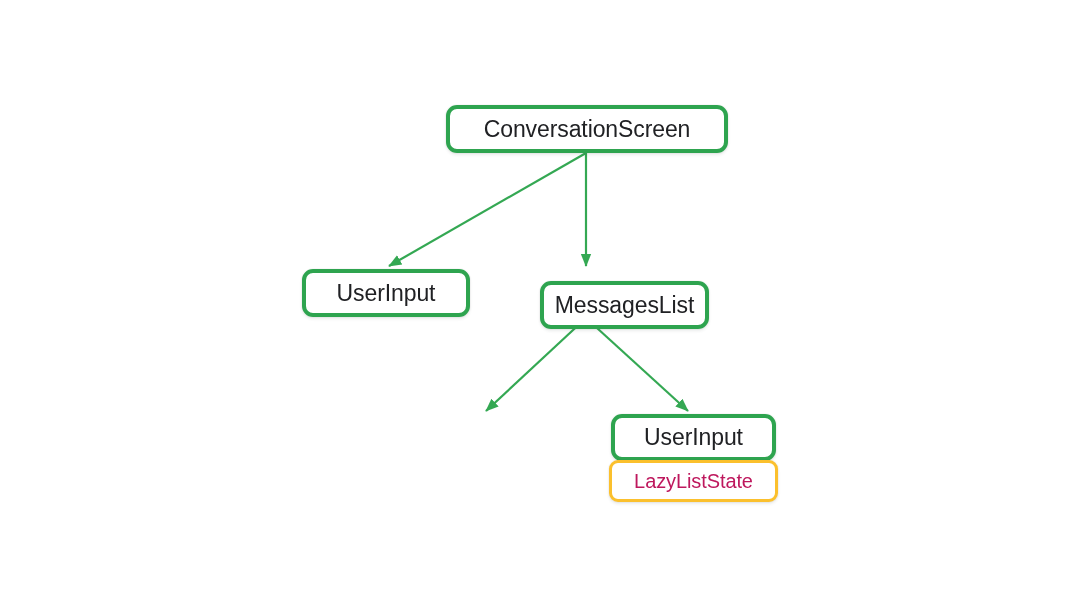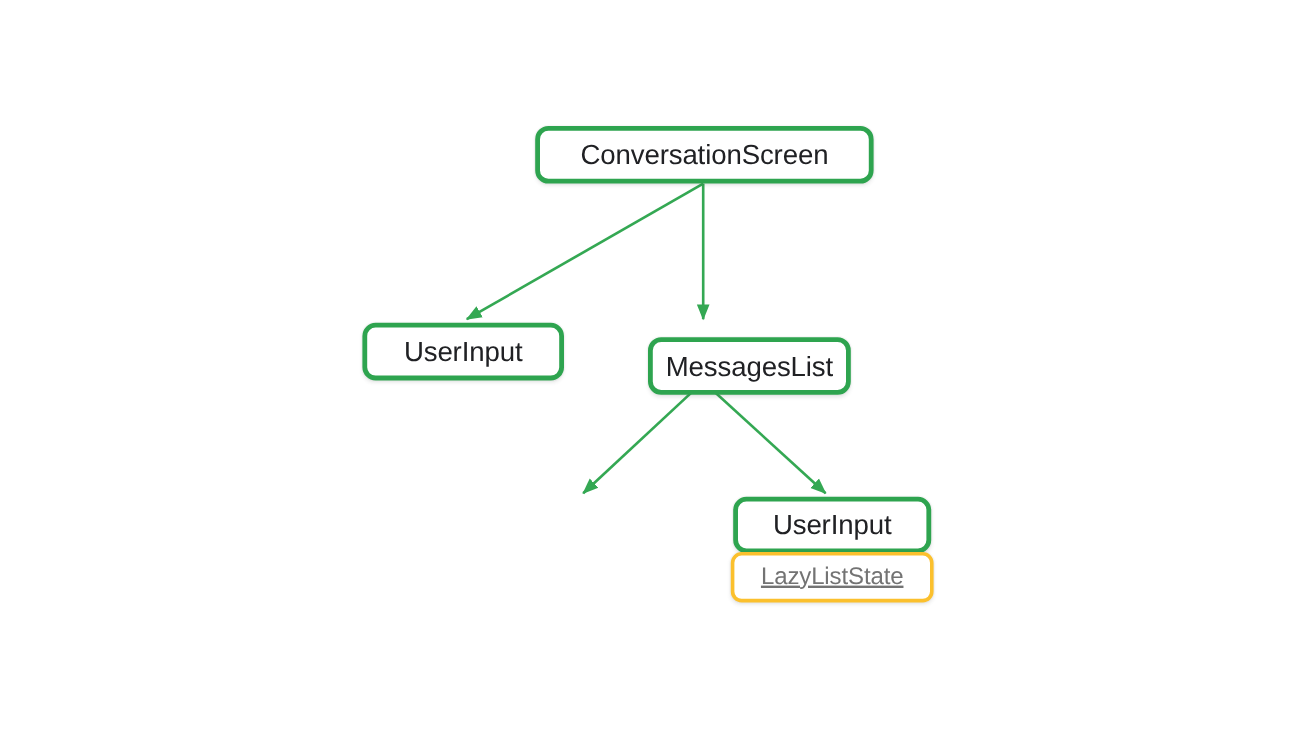--- a/index.html
+++ b/index.html
@@ -51,22 +51,21 @@
   }
   .node-label {
     font-size: 23px;
     line-height: 1;
     letter-spacing: -0.1px;
     color: #202124;
     font-weight: 400;
   }
   .node.amber .node-label {
     font-size: 20px;
-    color: #737373;
-    text-decoration: underline;
+    color: #be185d;
   }
   #node-conversationscreen { left: 446px; top: 105px; width: 282px; height: 48px; }
   #node-userinput        { left: 302px; top: 269px; width: 168px; height: 48px; }
   #node-messageslist     { left: 500px; top: 281px; width: 169px; height: 48px; margin-left: 40px; }
   #node-button           { left: 399px; top: 414px; width: 167px; height: 48px; }
   #node-lazycolumn       { left: 611px; top: 414px; width: 165px; height: 47px; }
   #node-lazyliststate    { left: 609px; top: 460px; width: 169px; height: 42px; z-index: 3; }
 </style>
 </head>
 <body>

